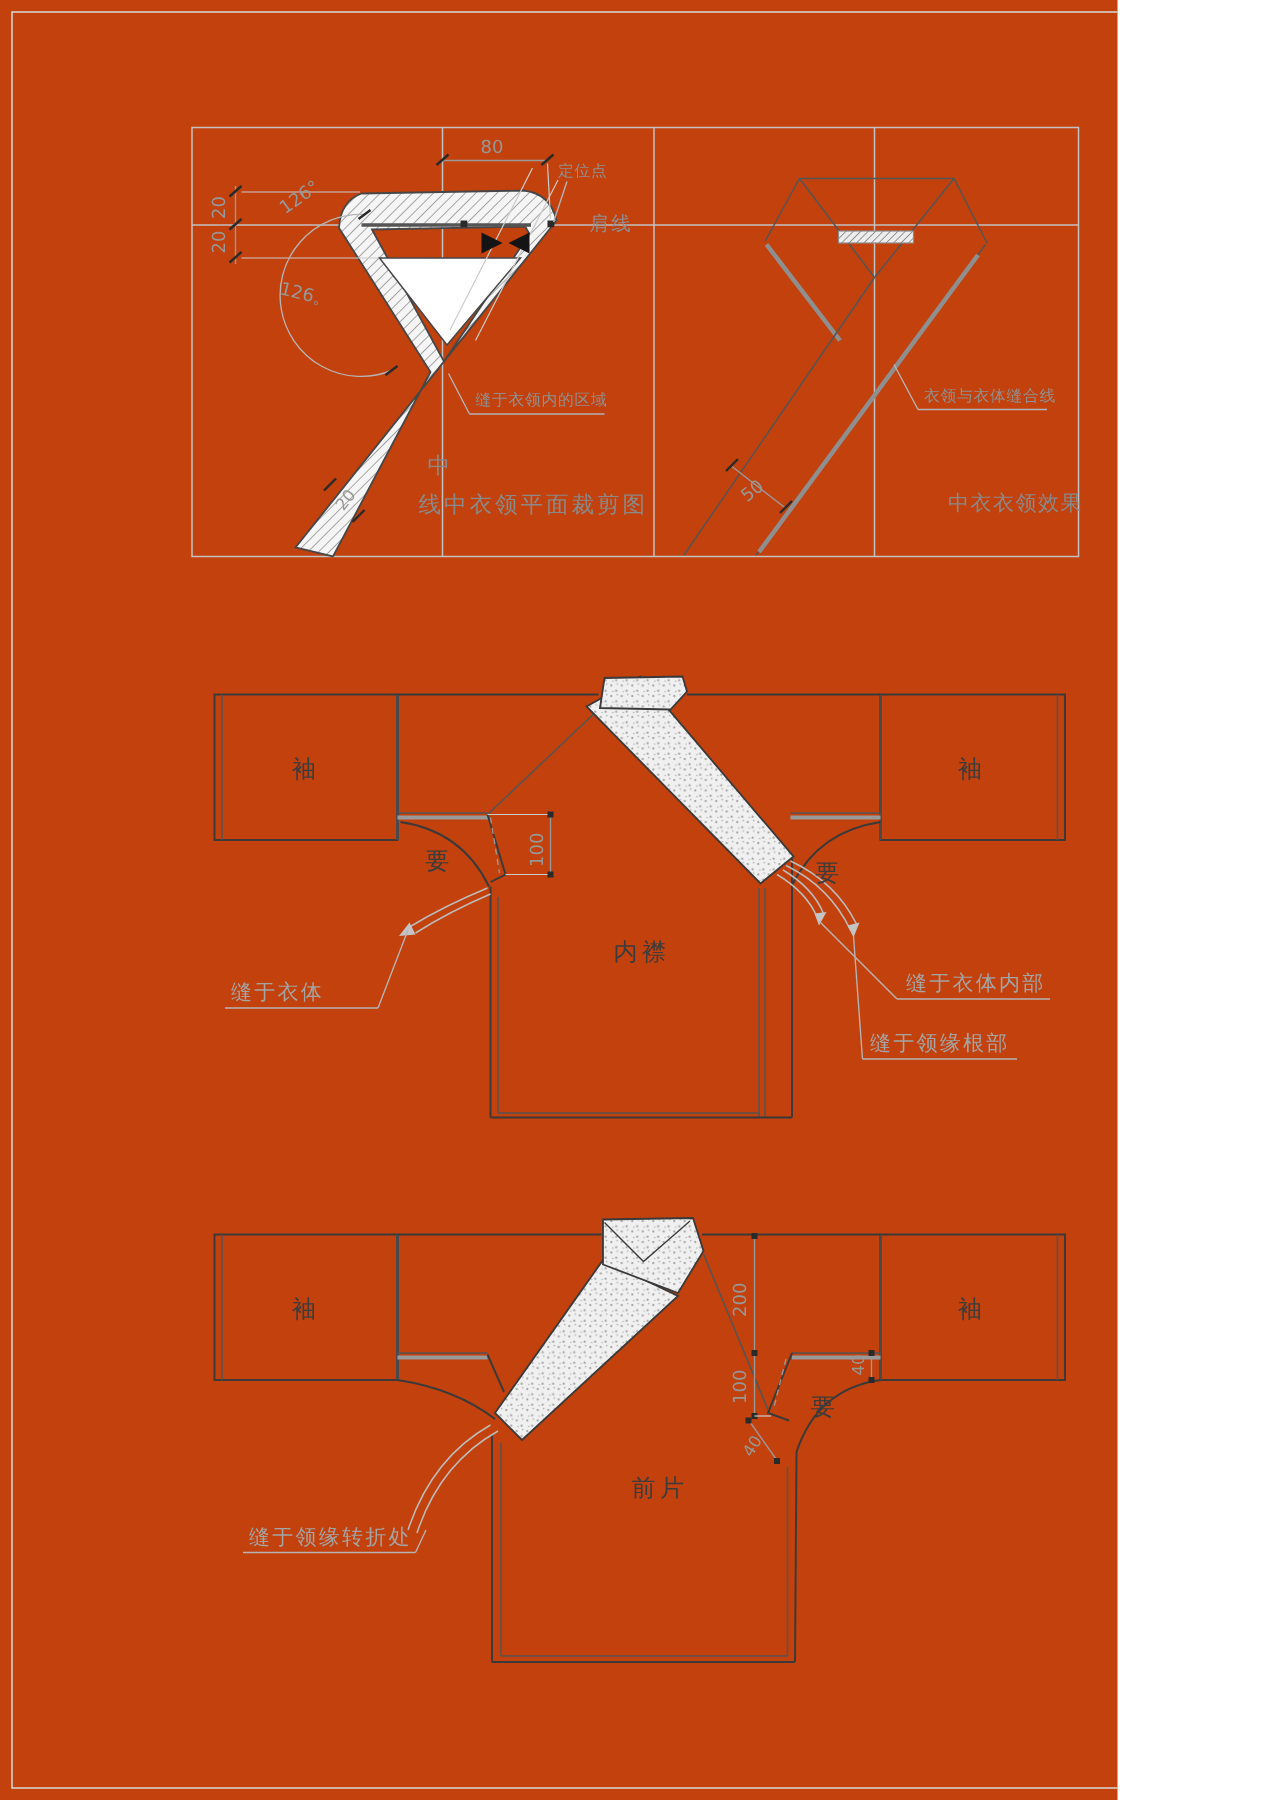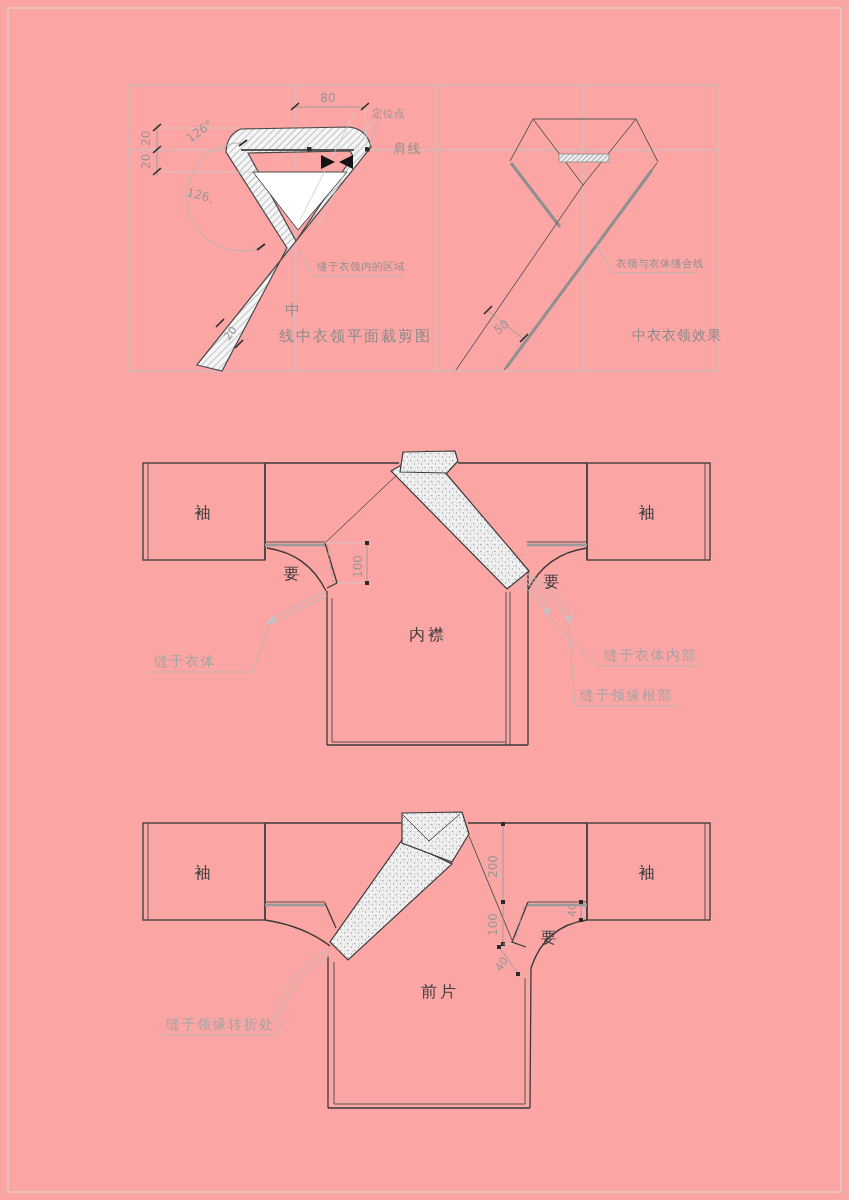--- a/index.html
+++ b/index.html
@@ -1,16 +1,16 @@
 <!DOCTYPE html>
 <html><head>
 <meta charset="utf-8">
 <style>
   html,body{margin:0;padding:0;background:#ffffff;}
-  .page{position:relative;width:849px;height:1200px;background:#fca5a5;overflow:hidden;}
+  .page{position:relative;width:745px;height:1200px;background:#c2410c;overflow:hidden;}
   svg{display:block;}
   text{font-family:"DejaVu Sans","Liberation Sans",sans-serif;}
   .ln{stroke:#3a3a3a;stroke-width:1.3;fill:none;}
   .ln-heavy{stroke:#4a4a4a;stroke-width:2;fill:none;}
   .ln-th{stroke:#555;stroke-width:1;fill:none;}
   .cons{stroke:#c2c2c2;stroke-width:1;fill:none;}
   .thin{stroke:#cccccc;stroke-width:0.8;fill:none;}
   .seam{stroke:#8f8f8f;stroke-width:3;fill:none;}
   .shelf{stroke:#9a9a9a;stroke-width:2.6;fill:none;}
   .dimln{stroke:#9a9a9a;stroke-width:0.9;fill:none;}

